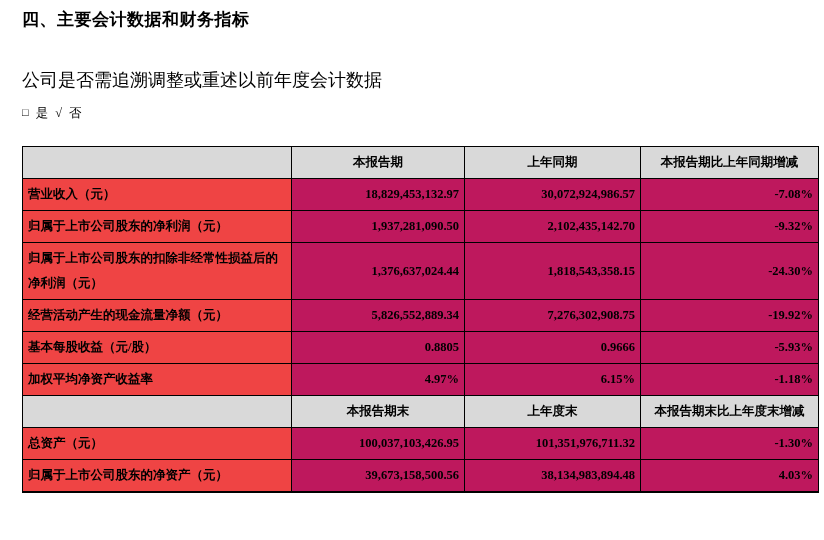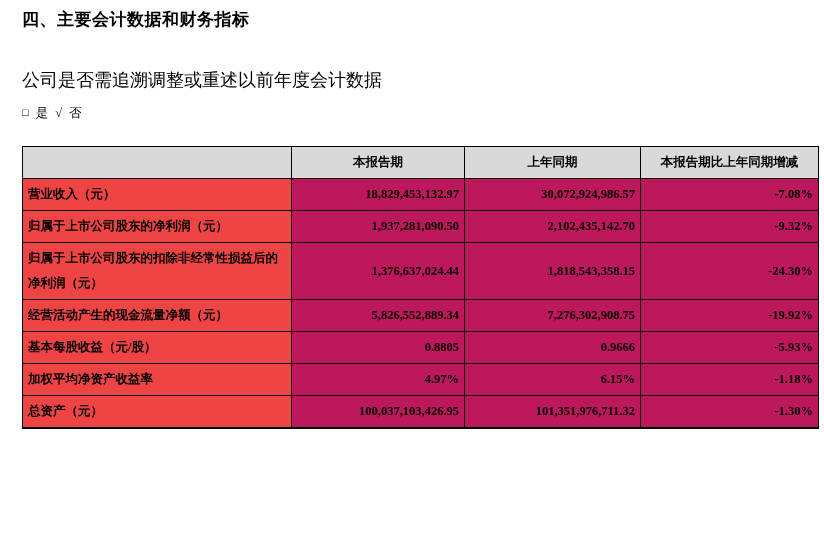--- a/index.html
+++ b/index.html
@@ -120,23 +120,35 @@
         <td class="num-cell">0.9666</td>
         <td class="num-cell">-5.93%</td>
       </tr>
       <tr>
         <td class="label-cell">加权平均净资产收益率</td>
         <td class="num-cell">4.97%</td>
         <td class="num-cell">6.15%</td>
         <td class="num-cell">-1.18%</td>
       </tr>
 
+      <tr>
+        <td class="head-cell"></td>
+        <td class="head-cell">本报告期末</td>
+        <td class="head-cell">上年度末</td>
+        <td class="head-cell">本报告期末比上年度末增减</td>
+      </tr>
 
       <tr>
         <td class="label-cell">总资产（元）</td>
         <td class="num-cell">100,037,103,426.95</td>
         <td class="num-cell">101,351,976,711.32</td>
         <td class="num-cell">-1.30%</td>
       </tr>
+      <tr>
+        <td class="label-cell">归属于上市公司股东的净资产（元）</td>
+        <td class="num-cell">39,673,158,500.56</td>
+        <td class="num-cell">38,134,983,894.48</td>
+        <td class="num-cell">4.03%</td>
+      </tr>
     </tbody>
   </table>
 
 </div>
 
 </body></html>

